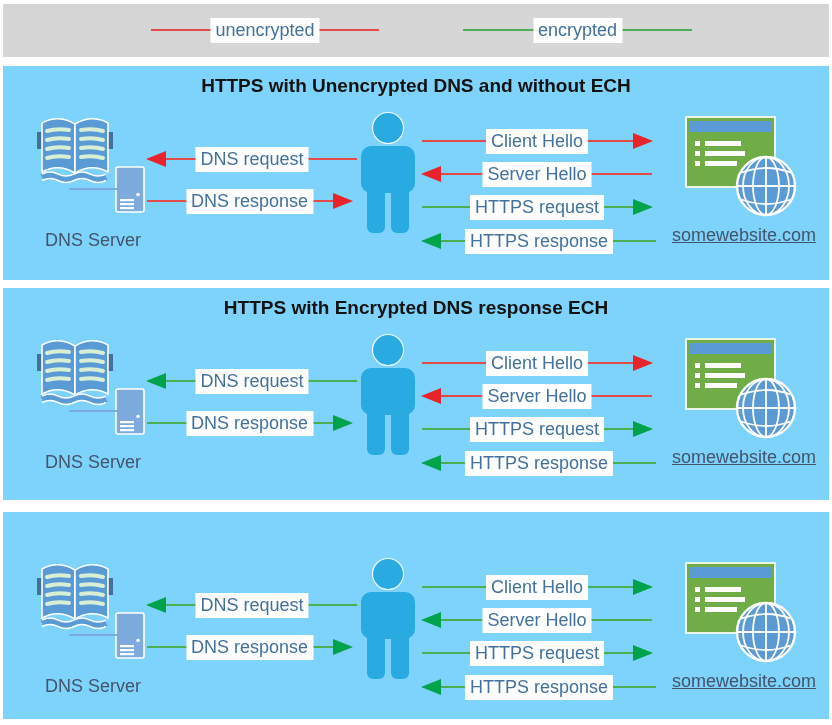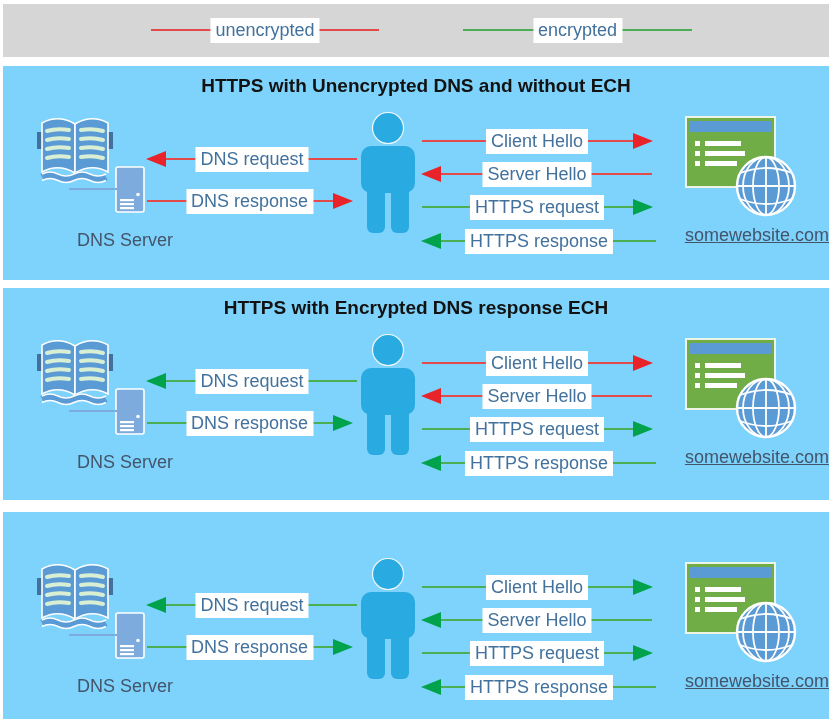--- a/index.html
+++ b/index.html
@@ -21,21 +21,21 @@
   .dir-left  .a-head{left:0;border-right:20px solid #888;}
   .msg-label{position:absolute;left:50%;top:0;transform:translateX(-50%);
              background:#ffffff;color:#41719c;font-size:18px;line-height:25px;
              padding:0 5px;white-space:nowrap;}
   
   .book-svg{position:absolute;left:34px;top:50px;width:76px;height:68px;}
   .server-svg{position:absolute;left:112px;top:100px;width:30px;height:47px;}
   .connector{position:absolute;left:66px;top:122px;width:48px;height:2px;background:#7dabdd;}
   .person-svg{position:absolute;left:355px;top:46px;width:60px;height:122px;}
   .website-svg{position:absolute;left:681px;top:49px;width:115px;height:103px;}
-  .caption{position:absolute;font-size:18px;color:#44546a;text-align:right;white-space:nowrap;}
+  .caption{position:absolute;font-size:18px;color:#44546a;text-align:center;white-space:nowrap;}
   .dns-caption{left:10px;top:164px;width:160px;}
   .site-caption{left:656px;top:159px;width:170px;text-decoration:underline;}
 </style>
 </head>
 <body>
 
 <svg width="0" height="0" style="position:absolute" aria-hidden="true">
   <defs>
     <symbol id="sym-book" viewBox="0 0 76 68">
       <rect x="0" y="16" width="5" height="17" fill="#41719c"></rect>

